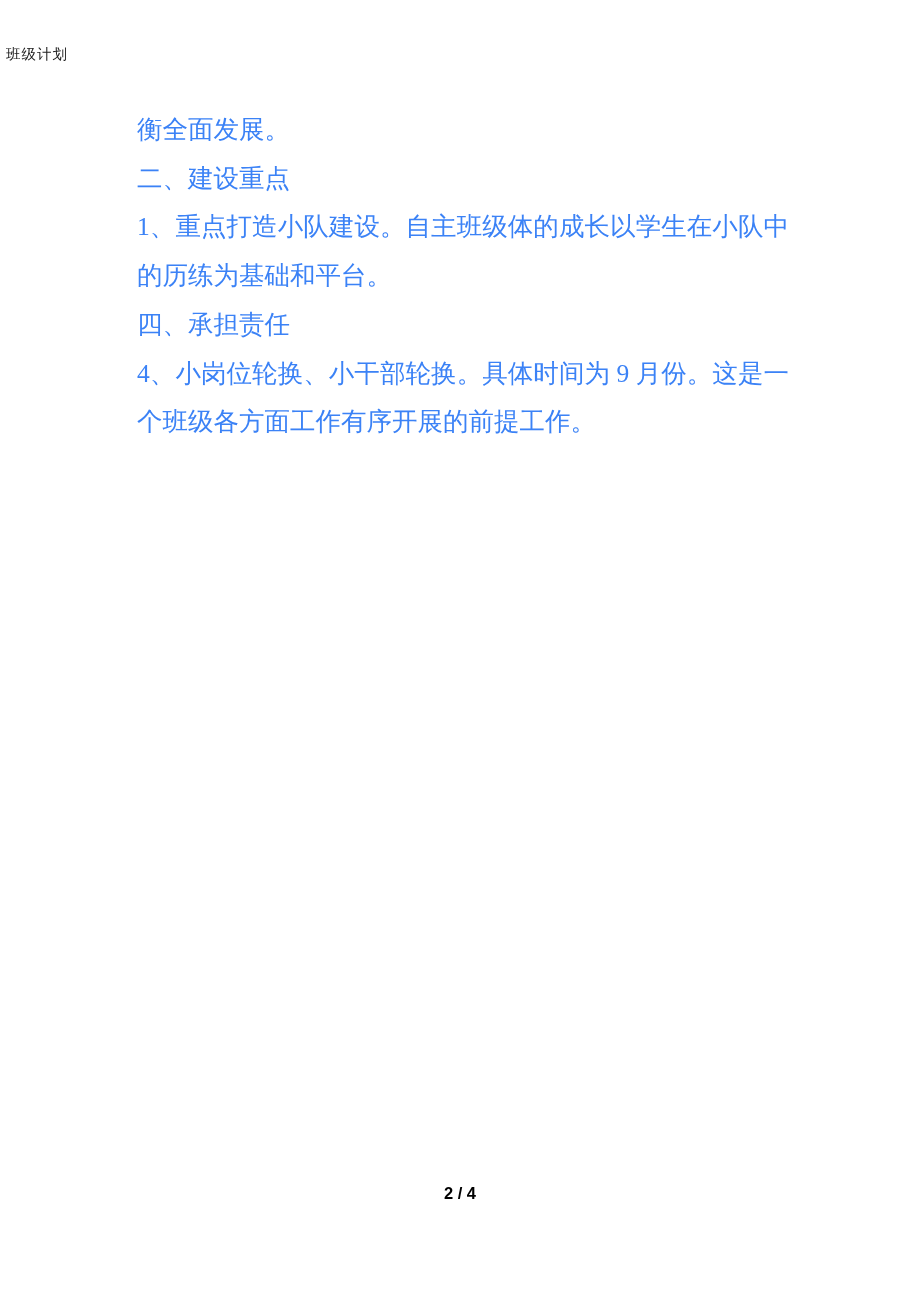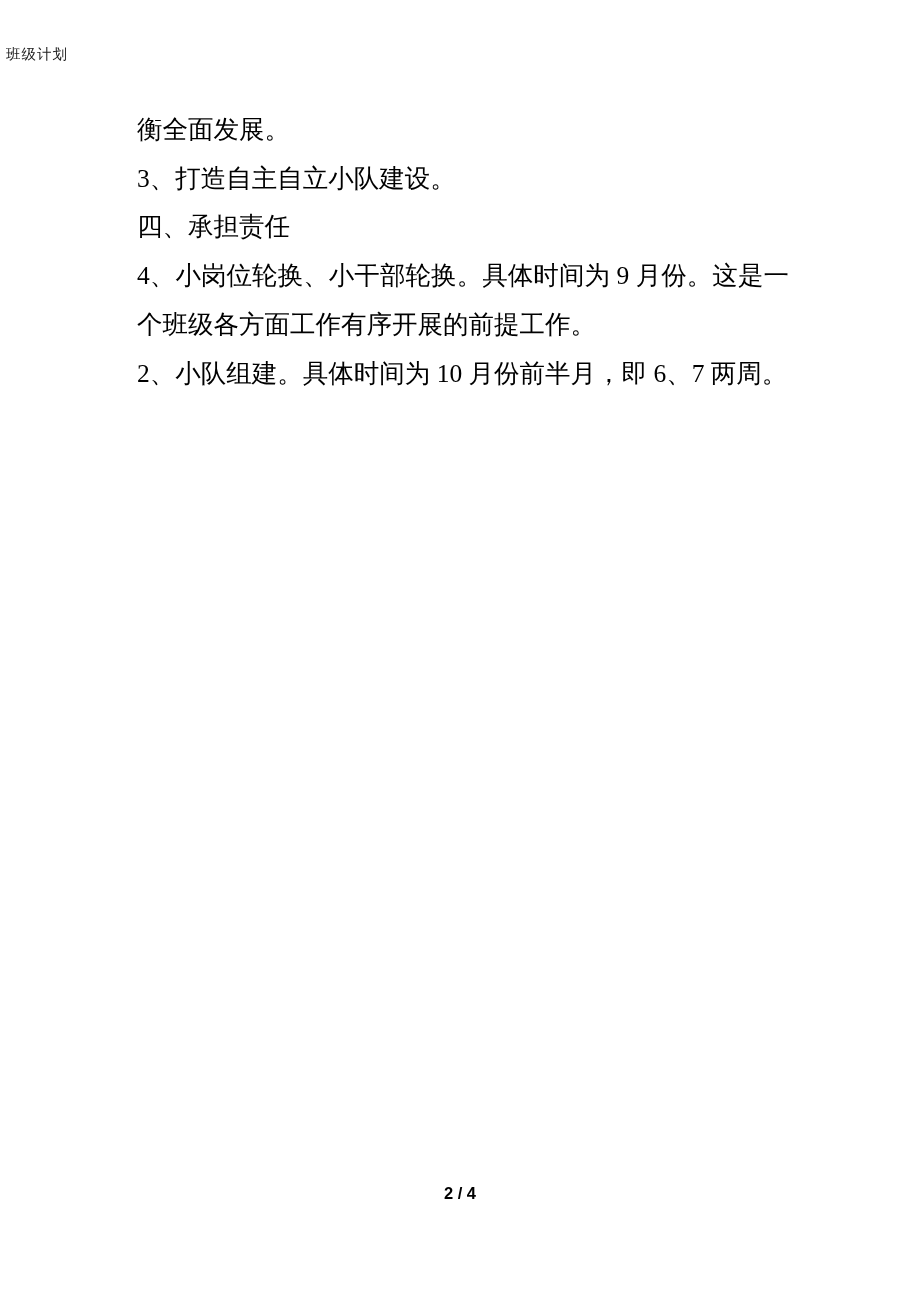--- a/index.html
+++ b/index.html
@@ -30,21 +30,21 @@
     letter-spacing: 1px;
   }
   .doc-body {
     position: absolute;
     top: 106px;
     left: 137px;
     width: 652px;
     font-size: 25.5px;
     line-height: 48.7px;
     text-align: justify;
-    color: #000000;
+    color: #3b82f6;
   }
   .doc-body p.para {
     margin: 0;
     padding: 0;
   }
   .doc-footer {
     position: absolute;
     top: 1184px;
     left: 0;
     width: 100%;
@@ -61,23 +61,23 @@
 <body>
 
 <div class="page">
 
   <div class="doc-header">
     <span class="doc-title">班级计划</span>
   </div>
 
   <div class="doc-body">
     <p class="para">衡全面发展。</p>
-    <p class="para">3、打造自主自立小队建设。</p>
+    <p class="para">二、建设重点</p>
+    <p class="para">1、重点打造小队建设。自主班级体的成长以学生在小队中的历练为基础和平台。</p>
     <p class="para">四、承担责任</p>
     <p class="para">4、小岗位轮换、小干部轮换。具体时间为 9 月份。这是一个班级各方面工作有序开展的前提工作。</p>
-    <p class="para">2、小队组建。具体时间为 10 月份前半月，即 6、7 两周。</p>
   </div>
 
   <div class="doc-footer">
     <span class="page-number">2 / 4</span>
   </div>
 
 </div>
 
 </body></html>

